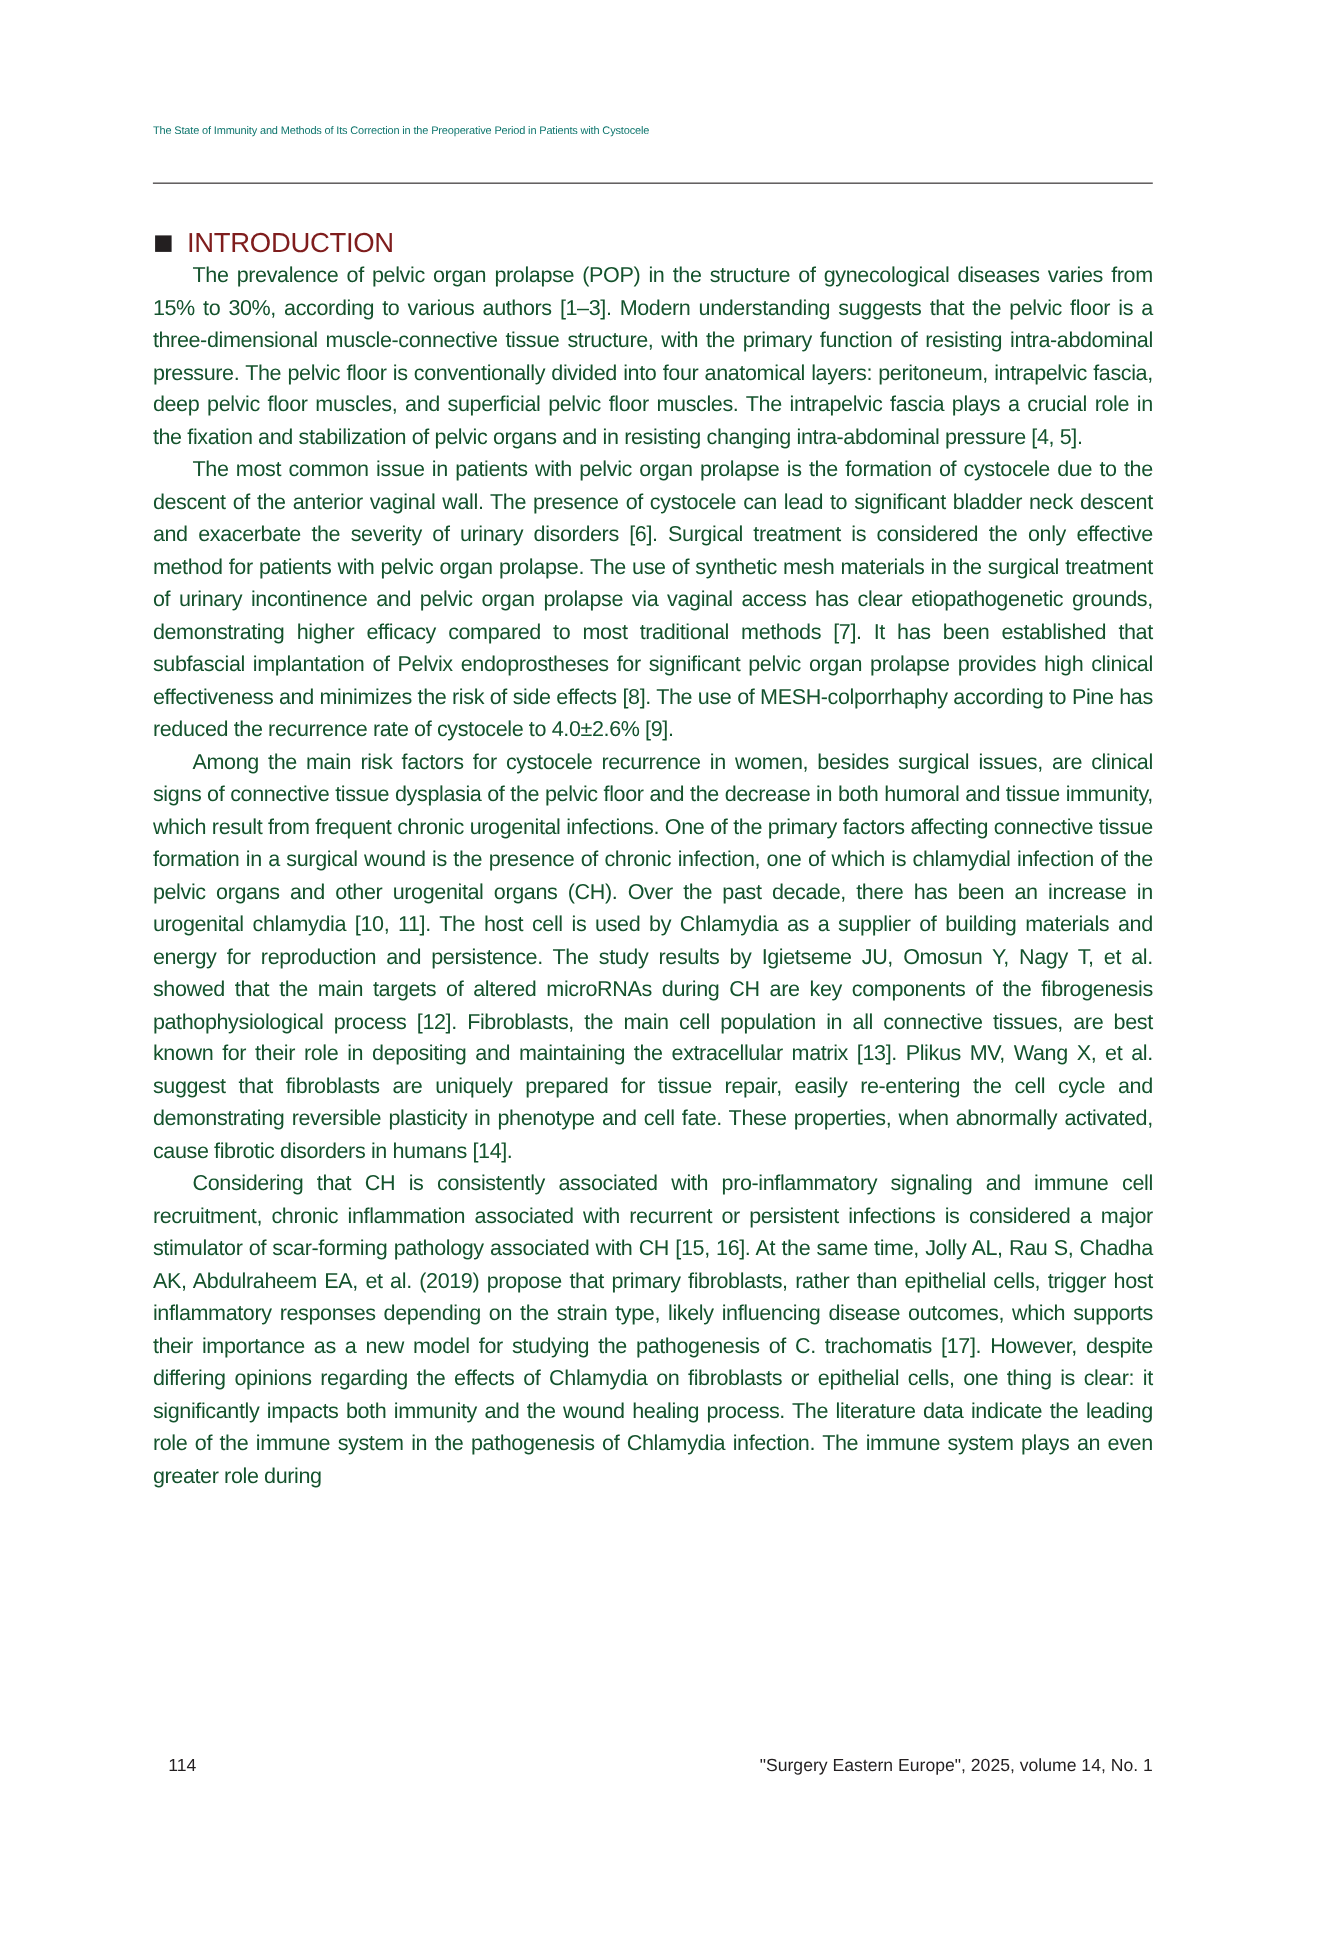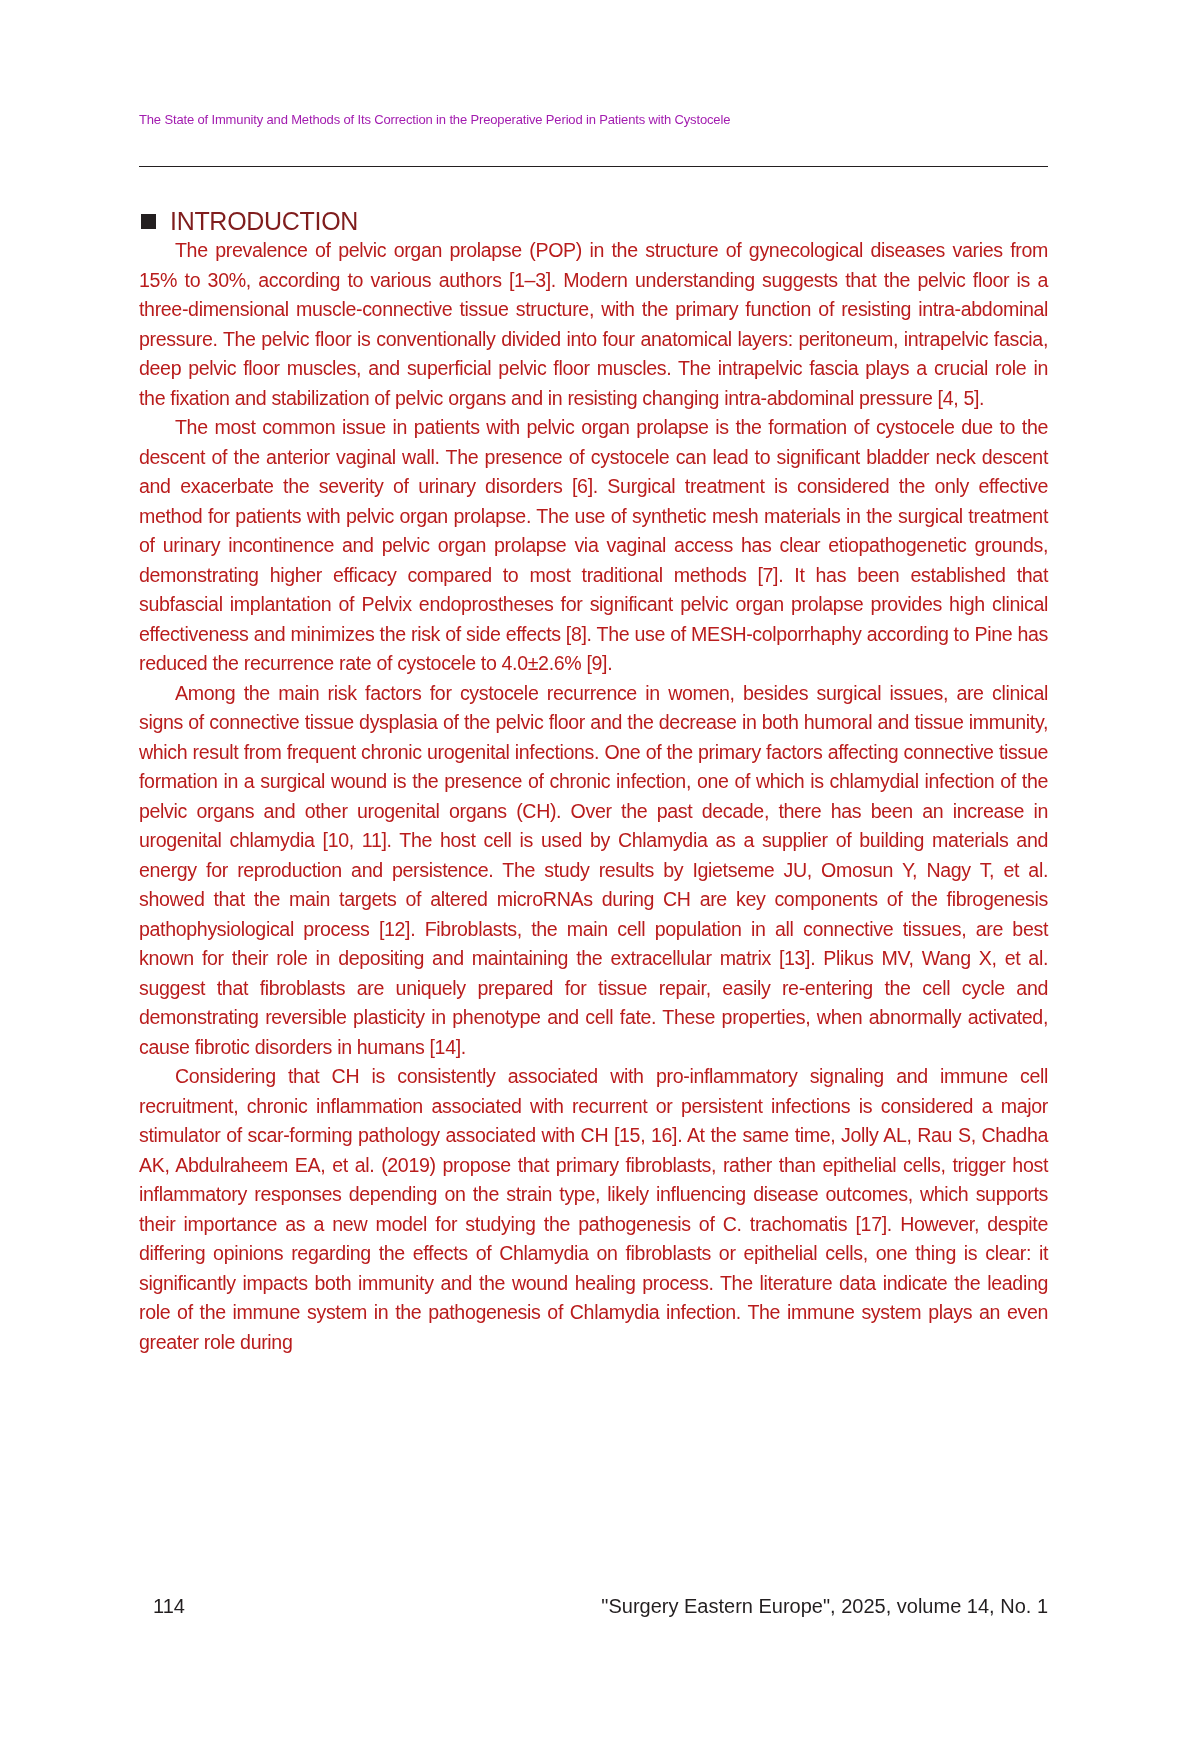--- a/index.html
+++ b/index.html
@@ -19,23 +19,23 @@
       position: absolute;
       left: 139px;
       top: 0;
       width: 909px;
     }
     .running-head {
       position: absolute;
       left: 0;
       top: 110px;
       width: 909px;
-      font-size: 13px;
+      font-size: 10px;
       line-height: 20px;
-      color: #a21caf;
+      color: #0f766e;
       letter-spacing: -0.15px;
     }
     .running-head-rule {
       position: absolute;
       left: 0;
       top: 166px;
       width: 909px;
       height: 0;
       border-top: 1.5px solid #231f20;
     }
@@ -58,36 +58,36 @@
       margin-right: 14px;
       margin-left: 2px;
     }
     .body-text {
       position: absolute;
       left: 0;
       top: 236px;
       width: 909px;
       font-size: 19.6px;
       line-height: 29.5px;
-      color: #b91c1c;
+      color: #14532d;
       letter-spacing: -0.35px;
       word-spacing: 0px;
     }
     .body-text p {
       margin: 0;
       text-align: justify;
       text-indent: 36px;
       hyphens: none;
     }
     .footer {
       position: absolute;
       left: 0;
       top: 1596px;
       width: 909px;
-      font-size: 20px;
+      font-size: 16px;
       line-height: 20px;
       color: #231f20;
       display: flex;
       justify-content: space-between;
     }
     .footer .page-number {
       padding-left: 14px;
     }
   </style>
 </head>

